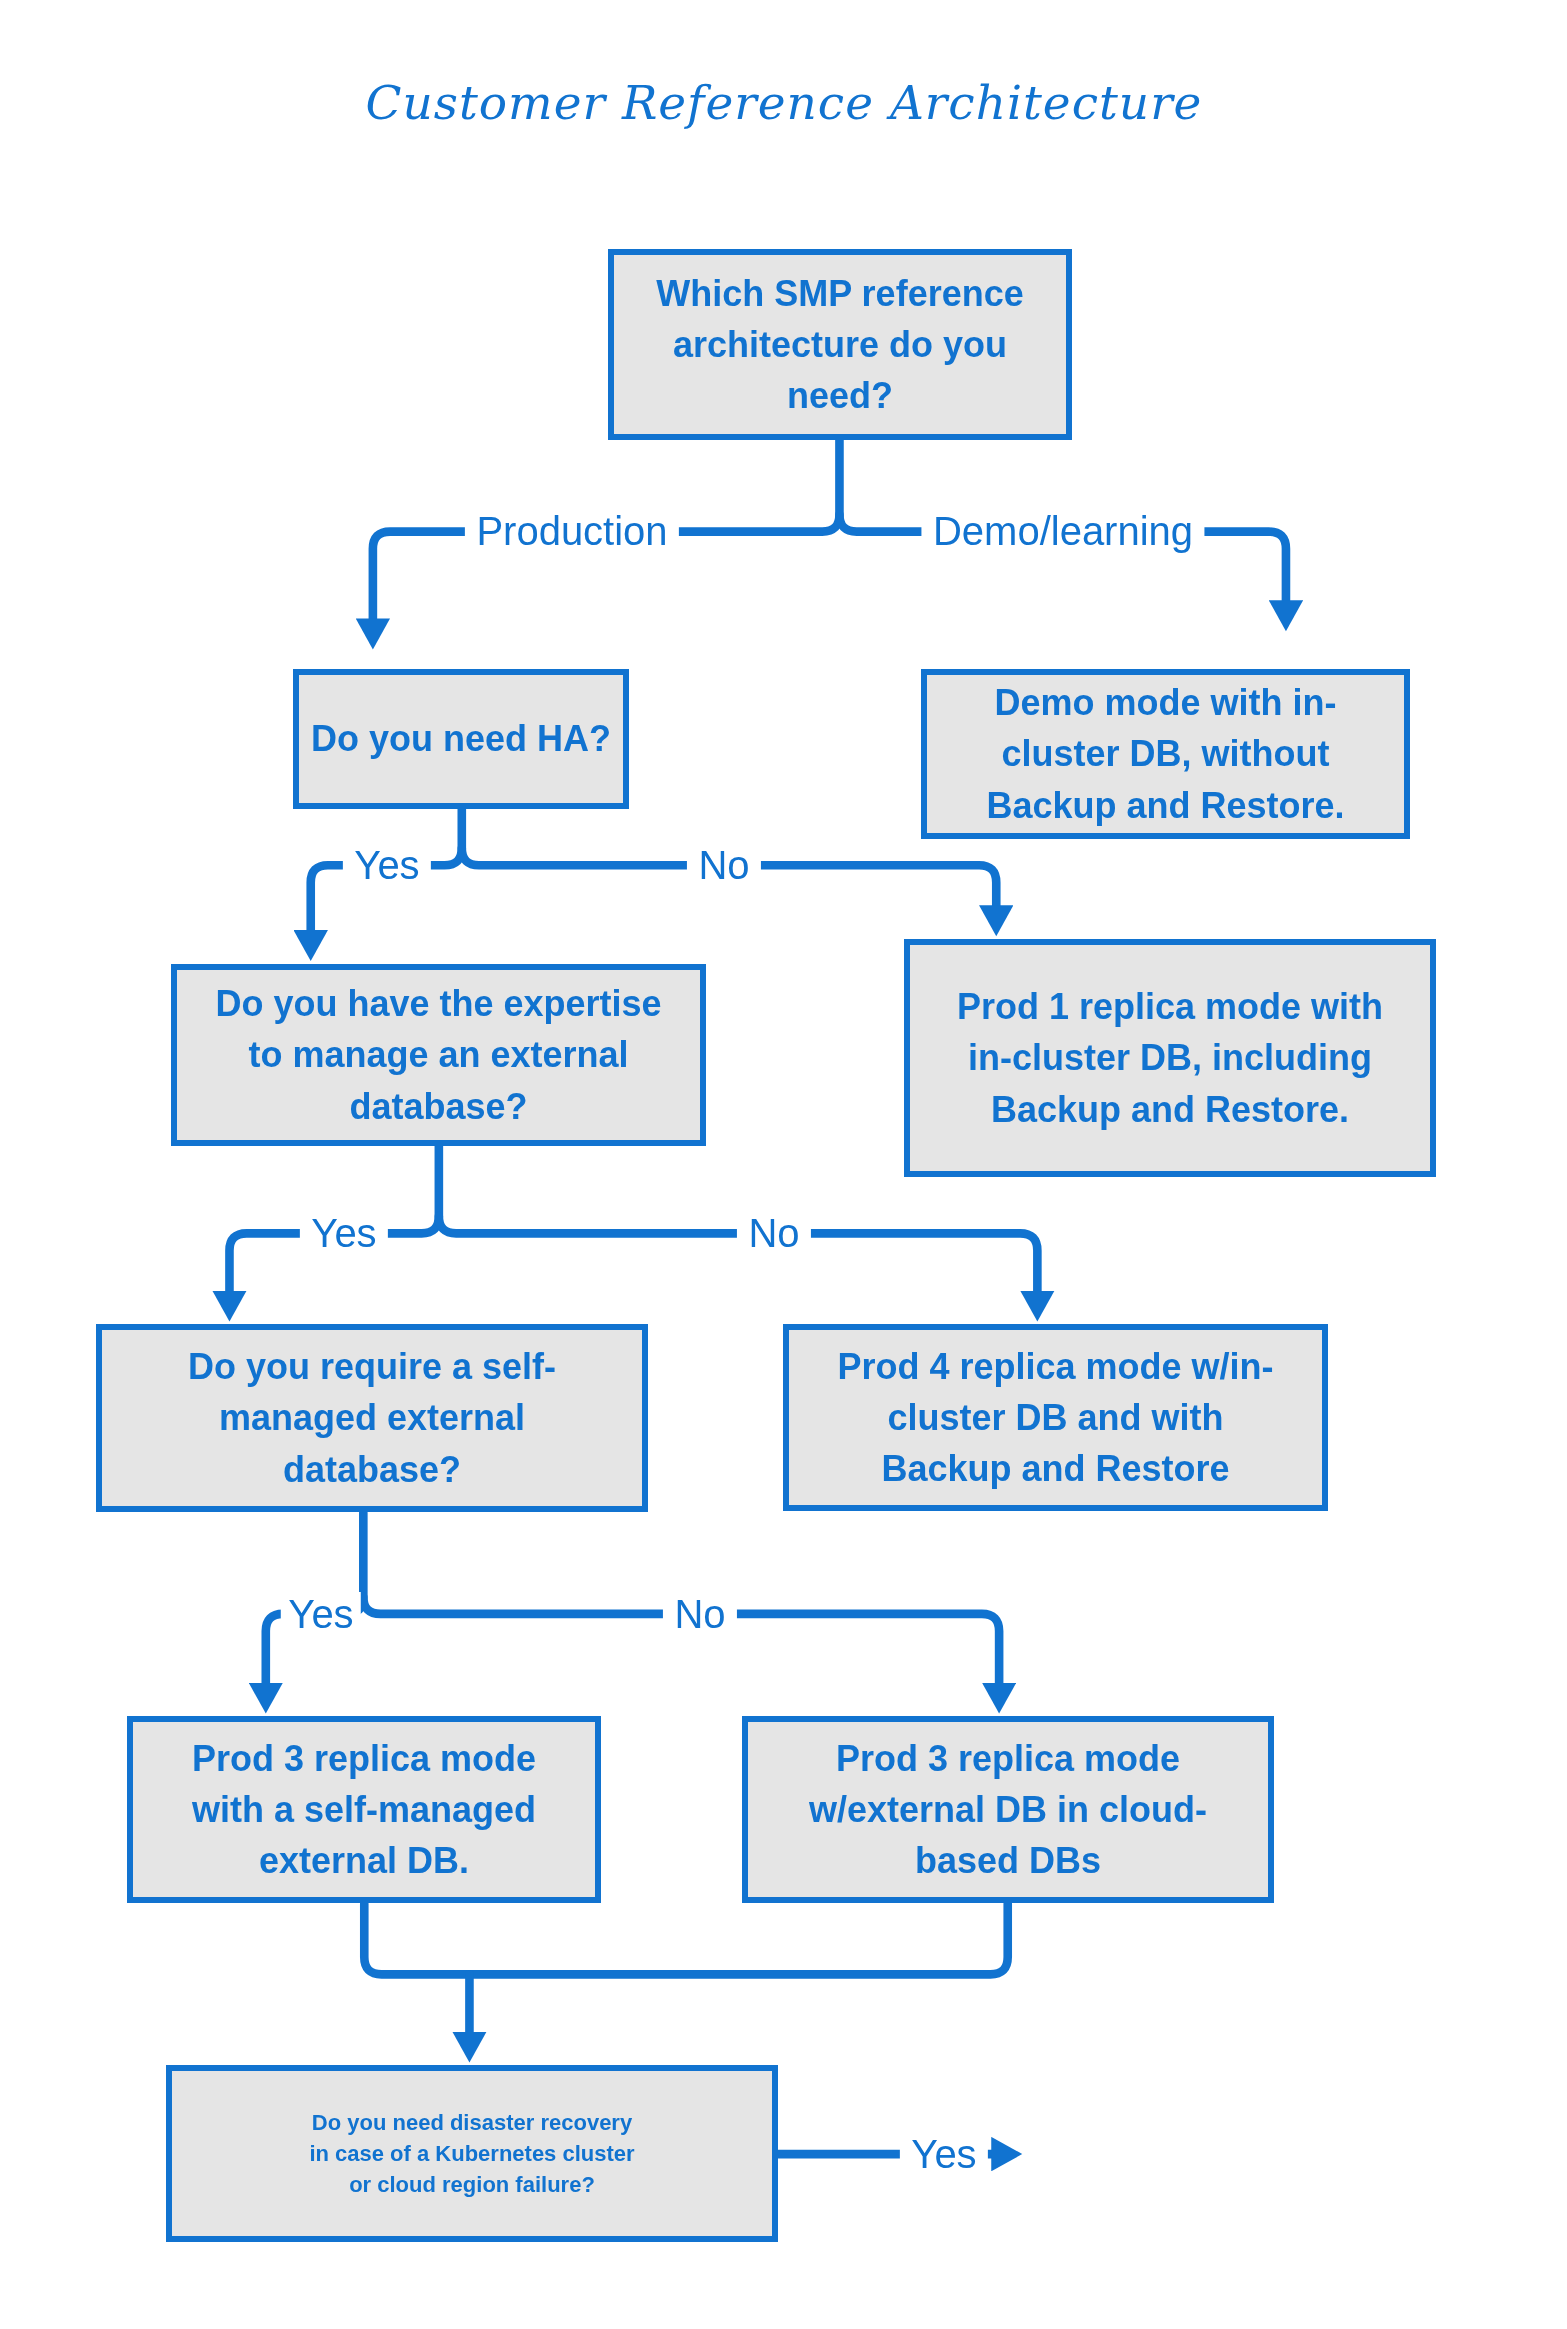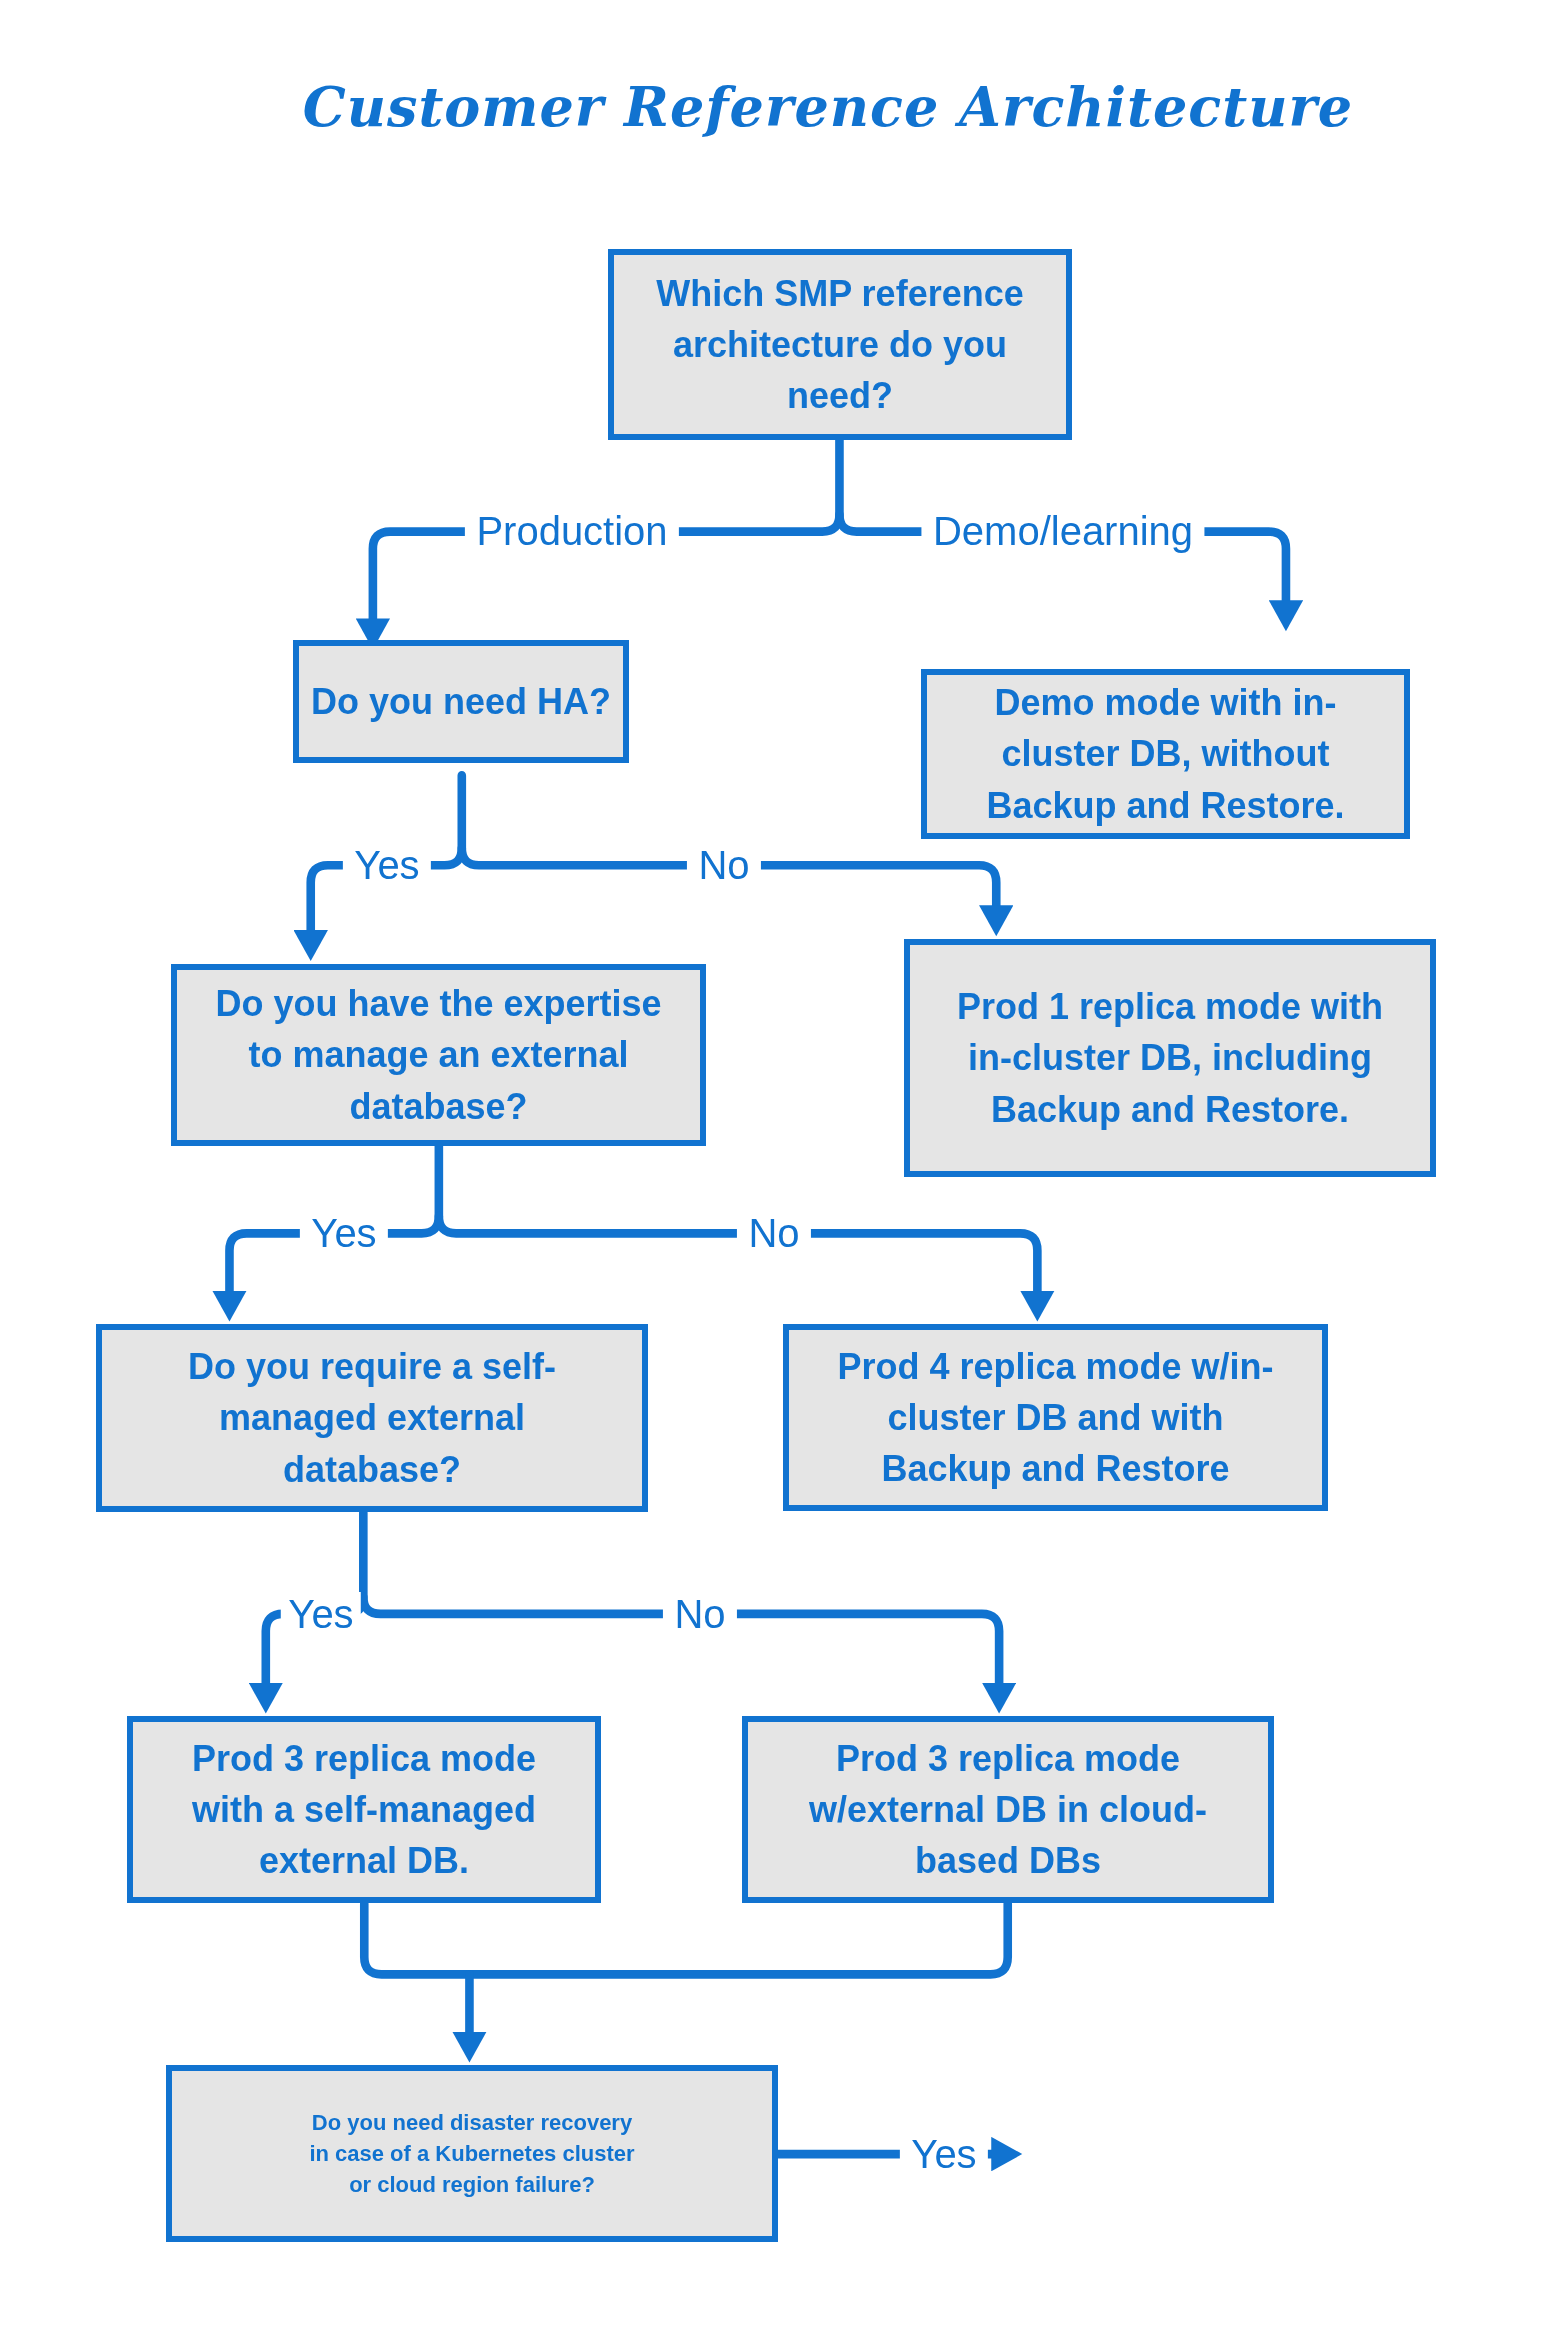--- a/index.html
+++ b/index.html
@@ -2,42 +2,42 @@
 <html style="--accent: #1173d0; --background: #ffffff;"><head>
 <meta charset="utf-8">
 <style>
   html,body{margin:0;padding:0;background:#ffffff;}
   .canvas{
     position:relative;width:1568px;height:2330px;background:#ffffff;
     font-family:"Liberation Sans",sans-serif;overflow:hidden;
   }
   .title{
     position:absolute;left:50%;top:75px;transform:translateX(-50%);
-    font-family:"DejaVu Serif",serif;font-style:italic;font-weight:bold;
-    font-size:54px;color:var(--accent);white-space:nowrap;letter-spacing:1px;margin-left:44px;
+    font-family:"DejaVu Serif",serif;font-style:italic;font-weight:normal;
+    font-size:47px;color:var(--accent);white-space:nowrap;letter-spacing:1px;
   }
   svg.connectors{position:absolute;left:0;top:0;z-index:1;}
   svg.connectors path.line{fill:none;stroke:var(--accent);stroke-width:9;stroke-linecap:round;}
   svg.connectors .arrowhead{fill:var(--accent);}
   .node{
     position:absolute;z-index:2;box-sizing:border-box;
     border:6.7px solid var(--accent);background:#e5e5e5;
     display:flex;align-items:center;justify-content:center;
     text-align:center;color:var(--accent);font-weight:bold;
     font-size:36px;line-height:1.42;white-space:pre-line;
   }
   .edge-label{
     position:absolute;z-index:3;transform:translate(-50%,-50%);
     background:#ffffff;color:var(--accent);font-size:40px;font-weight:normal;
     padding:0 11.5px;white-space:nowrap;line-height:1.1;
   }
   
   #n0{left:608px;top:249px;width:464px;height:191px;}
   #n1{left:921px;top:634px;width:489px;height:170px;margin-top:35px;}
-  #n2{left:293px;top:640px;width:336px;height:123px;text-align:center;}
+  #n2{left:293px;top:669px;width:336px;height:140px;text-align:center;}
   #n3{left:904px;top:939px;width:532px;height:238px;}
   #n4{left:171px;top:964px;width:535px;height:182px;}
   #n5{left:783px;top:1324px;width:545px;height:187px;}
   #n6{left:88px;top:1324px;width:552px;height:188px;margin-left:8px;}
   #n7{left:127px;top:1716px;width:474px;height:187px;}
   #n8{left:742px;top:1716px;width:532px;height:187px;}
   #n9{left:166px;top:2065px;width:612px;height:177px;font-size:22px;}
   #n10{left:1025px;top:2060px;width:405px;height:189px;}
   
   #el0{left:572px;top:531px;}

